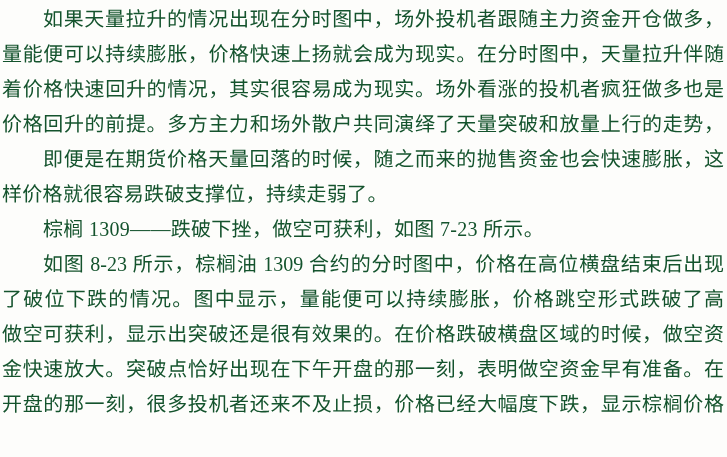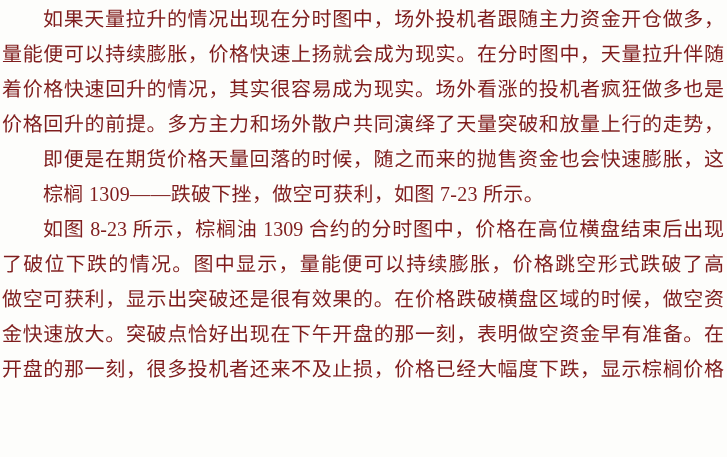--- a/index.html
+++ b/index.html
@@ -11,21 +11,21 @@
     height: 457px;
     overflow: hidden;
     background: #fdfdfb;
   }
   .book-page {
     box-sizing: border-box;
     width: 727px;
     height: 457px;
     padding: 2px 3px 0 2px;
     background: #fdfdfb;
-    color: #7f1d1d;
+    color: #14532d;
     font-family: "Liberation Serif", "DejaVu Serif", serif;
     font-size: 20px;
     font-weight: 500;
   }
   .paragraph {
     margin: 0;
     padding: 0;
   }
   .line {
     height: 35px;
@@ -54,20 +54,21 @@
 
   <div class="paragraph">
     <div class="line indent fill">如果天量拉升的情况出现在分时图中，场外投机者跟随主力资金开仓做多，</div>
     <div class="line fill">量能便可以持续膨胀，价格快速上扬就会成为现实。在分时图中，天量拉升伴随</div>
     <div class="line fill">着价格快速回升的情况，其实很容易成为现实。场外看涨的投机者疯狂做多也是</div>
     <div class="line fill">价格回升的前提。多方主力和场外散户共同演绎了天量突破和放量上行的走势，</div>
   </div>
 
   <div class="paragraph">
     <div class="line indent fill">即便是在期货价格天量回落的时候，随之而来的抛售资金也会快速膨胀，这</div>
+    <div class="line">样价格就很容易跌破支撑位，持续走弱了。</div>
   </div>
 
   <div class="paragraph">
     <div class="line indent">棕榈 1309——跌破下挫，做空可获利，如图 7-23 所示。</div>
   </div>
 
   <div class="paragraph">
     <div class="line indent fill">如图 8-23 所示，棕榈油 1309 合约的分时图中，价格在高位横盘结束后出现</div>
     <div class="line fill">了破位下跌的情况。图中显示，量能便可以持续膨胀，价格跳空形式跌破了高</div>
     <div class="line fill">做空可获利，显示出突破还是很有效果的。在价格跌破横盘区域的时候，做空资</div>

